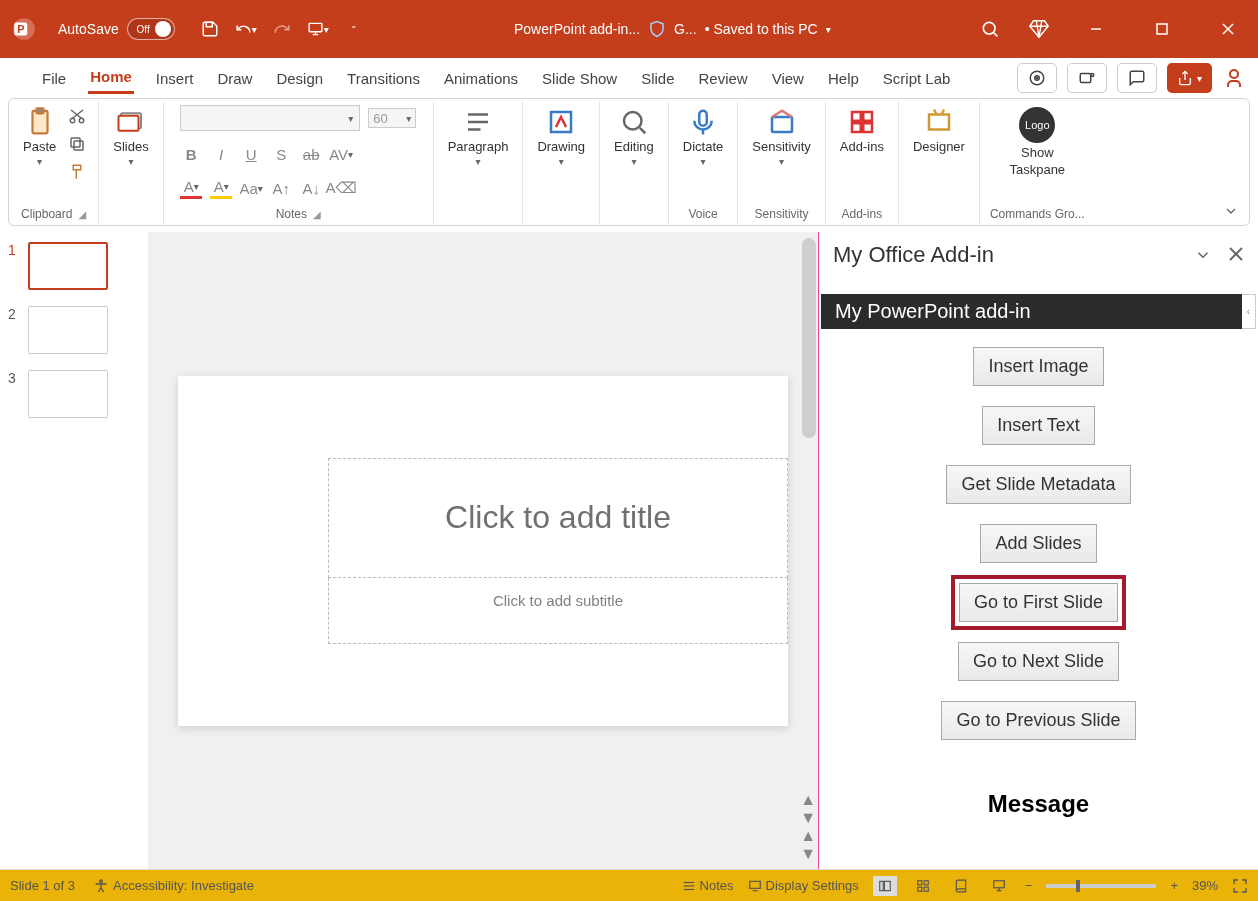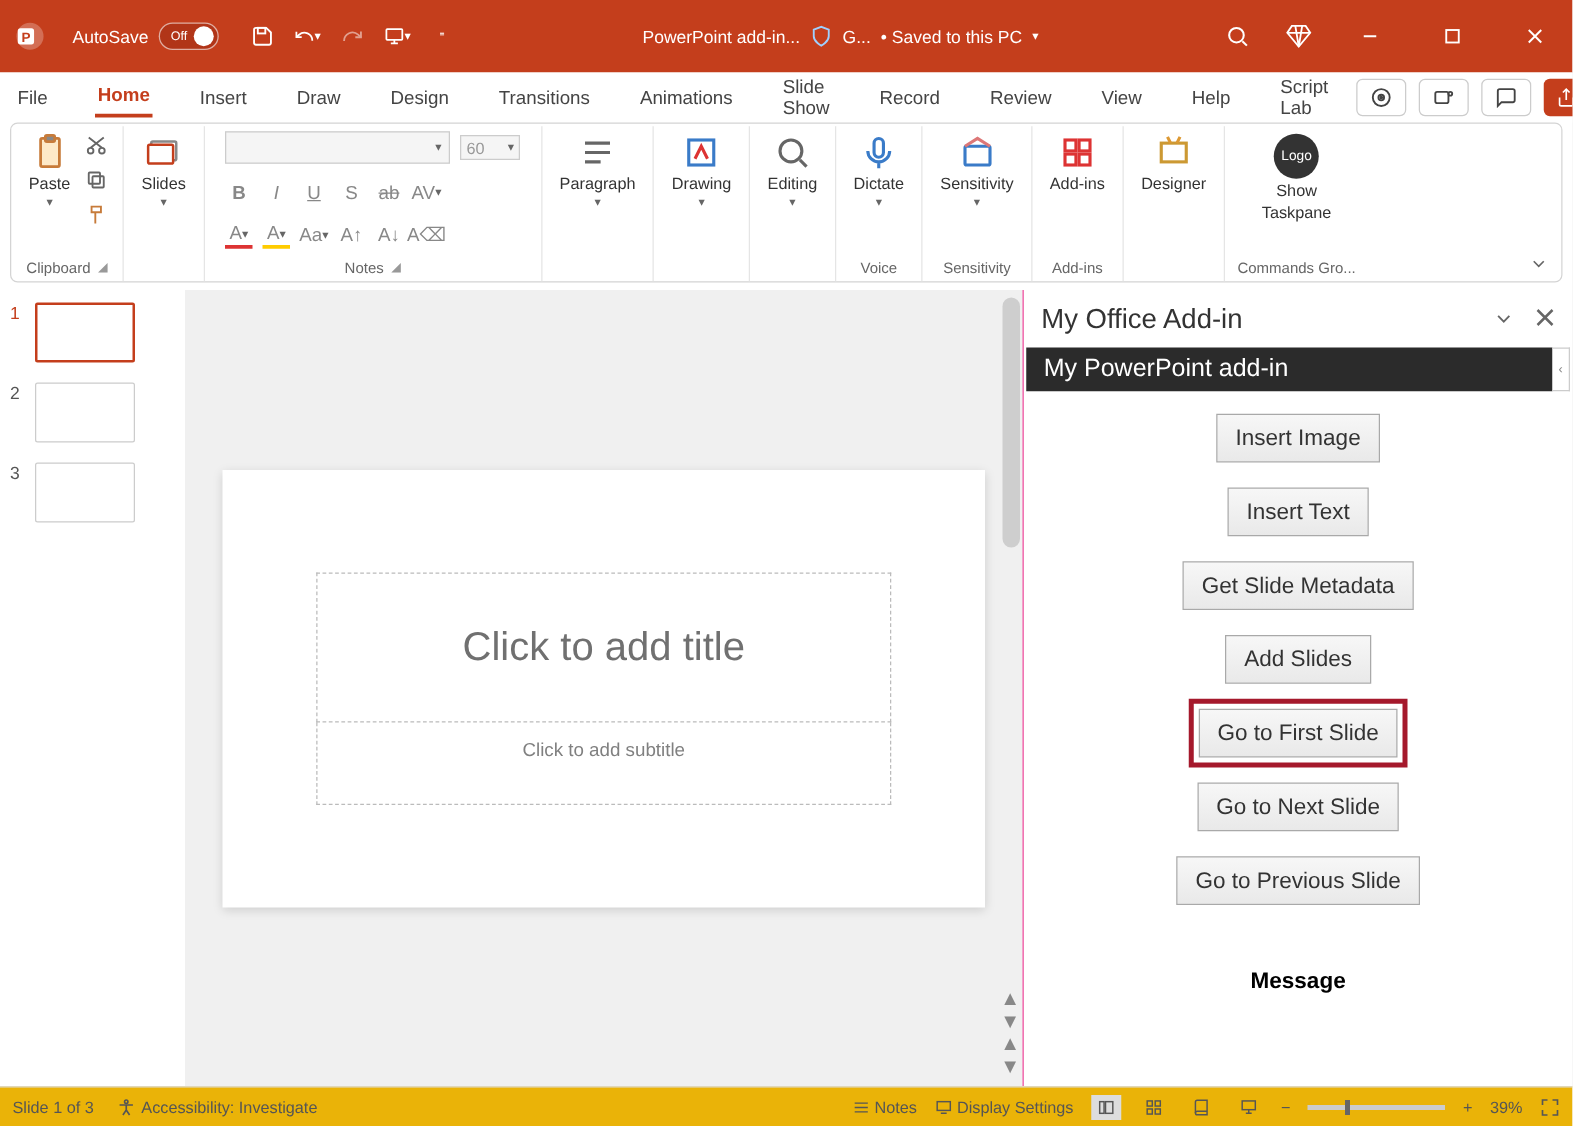--- a/index.html
+++ b/index.html
@@ -41,35 +41,35 @@
 .collapse{position:absolute;right:10px;bottom:6px;cursor:pointer;}
 .logo-circle{width:36px;height:36px;border-radius:50%;background:#333;color:#fff;display:flex;align-items:center;justify-content:center;font-size:11px;}
 .workspace { flex: 1; display: flex; background: #f0f0f0; overflow:hidden;}
 .slide-panel { width: 148px; background: #fff; padding: 10px 8px; display:flex;flex-direction:column;gap:16px;}
 .thumb-row{display:flex;gap:8px;align-items:flex-start;}
 .thumb-num{font-size:14px;color:#555;width:12px;}
 .thumb-row.sel .thumb-num{color:#C43E1C;}
 .thumb{width:80px;height:48px;border:1px solid #ccc;background:#fff;border-radius:2px;}
 .thumb-row.sel .thumb{border:2px solid #C43E1C;}
 .canvas-area{flex:1;position:relative;display:flex;align-items:center;justify-content:center;}
-.slide-canvas{width:610px;height:350px;background:#fff;box-shadow:0 2px 8px rgba(0,0,0,.15);display:flex;flex-direction:column;align-items:center;justify-content:center;}
+.slide-canvas{width:610px;height:350px;background:#fff;box-shadow:0 2px 8px rgba(0,0,0,.15);display:flex;flex-direction:column;align-items:flex-end;justify-content:center;}
 .placeholder{border:1px dashed #bbb;width:460px;text-align:center;padding:14px;}
 .ph-title{font-size:32px;color:#707070;height:120px;display:flex;align-items:center;justify-content:center;}
 .ph-sub{font-size:15px;color:#808080;height:66px;}
 .vscroll{position:absolute;right:2px;top:6px;width:14px;height:200px;background:#cecece;border-radius:7px;}
 .nav-arrows{position:absolute;right:2px;bottom:6px;display:flex;flex-direction:column;gap:2px;color:#888;}
 .taskpane{width:440px;background:#fff;border-left:1px solid #ec4899;display:flex;flex-direction:column;}
 .tp-header{display:flex;align-items:center;padding:10px 14px;font-size:22px;color:#333;}
 .tp-header .sp{margin-left:auto;display:flex;gap:16px;color:#666;cursor:pointer;}
-.tp-black{background:#2b2b2b;color:#fff;font-size:20px;padding:6px 14px;margin:0 16px 0 2px;position:relative;}
+.tp-black{background:#2b2b2b;color:#fff;font-size:20px;padding:6px 14px;margin:16px 16px 0 2px;position:relative;}
 .tp-handle{position:absolute;right:-14px;top:0;width:14px;height:100%;border:1px solid #ccc;border-left:none;display:flex;align-items:center;justify-content:center;font-size:10px;color:#888;background:#fff;}
 .tp-body{flex:1;display:flex;flex-direction:column;align-items:center;gap:20px;padding:18px 10px;}
 .tp-btn{border:1px solid #a9a9a9;background:linear-gradient(#f7f7f7,#e9e9e9);padding:8px 14px;font-size:18px;color:#333;cursor:pointer;}
 .tp-btn.hl{outline:4px solid #A5192C;outline-offset:4px;}
-.tp-msg{font-size:18px;font-weight:600;margin-top:30px;}
+.tp-msg{font-size:24px;font-weight:600;margin-top:30px;}
 .statusbar{height:32px;background:#eab308;border-top:1px solid #ddd;display:flex;align-items:center;padding:0 10px;font-size:13px;color:#555;gap:18px;}
 .statusbar .sp{margin-left:auto;display:flex;align-items:center;gap:14px;}
 .view-btn{width:24px;height:20px;display:flex;align-items:center;justify-content:center;cursor:pointer;}
 .view-btn.active{background:#ddd;}
 .zoom-slider{width:110px;height:4px;background:#ccc;position:relative;}
 .zoom-slider::before{content:'';position:absolute;left:30px;top:-4px;width:4px;height:12px;background:#666;}
 .dlg{font-size:10px;color:#999;}
 svg{display:block;}
 </style>
 </head>
@@ -155,30 +155,30 @@
     <div class="win-btn">
         <svg width="14" height="14" stroke="#fff" stroke-width="1.5">
           <line x1="2" y1="2" x2="12" y2="12"></line>
           <line x1="12" y1="2" x2="2" y2="12"></line>
         </svg>
       </div>
   </div>
 </div>
 
 <div class="tabs">
-  <div id="tabs-host" style="display:flex;gap:36px;align-items:center;">
+  <div id="tabs-host" style="display:flex;gap:20px;align-items:center;margin-left:28px;">
       <div class="tab">File</div>
       <div class="tab active">Home</div>
       <div class="tab">Insert</div>
       <div class="tab">Draw</div>
       <div class="tab">Design</div>
       <div class="tab">Transitions</div>
       <div class="tab">Animations</div>
       <div class="tab">Slide Show</div>
-      <div class="tab">Record</div>
+      <div class="tab">Slide</div>
       <div class="tab">Review</div>
       <div class="tab">View</div>
       <div class="tab">Help</div>
       <div class="tab">Script Lab</div>
     </div>
   <div class="tabs-right">
     <div class="pill">
         <svg width="18" height="18" viewBox="0 0 24 24" fill="none" stroke="#444" stroke-width="2">
           <circle cx="12" cy="12" r="3"></circle>
           <circle cx="12" cy="12" r="9"></circle>

